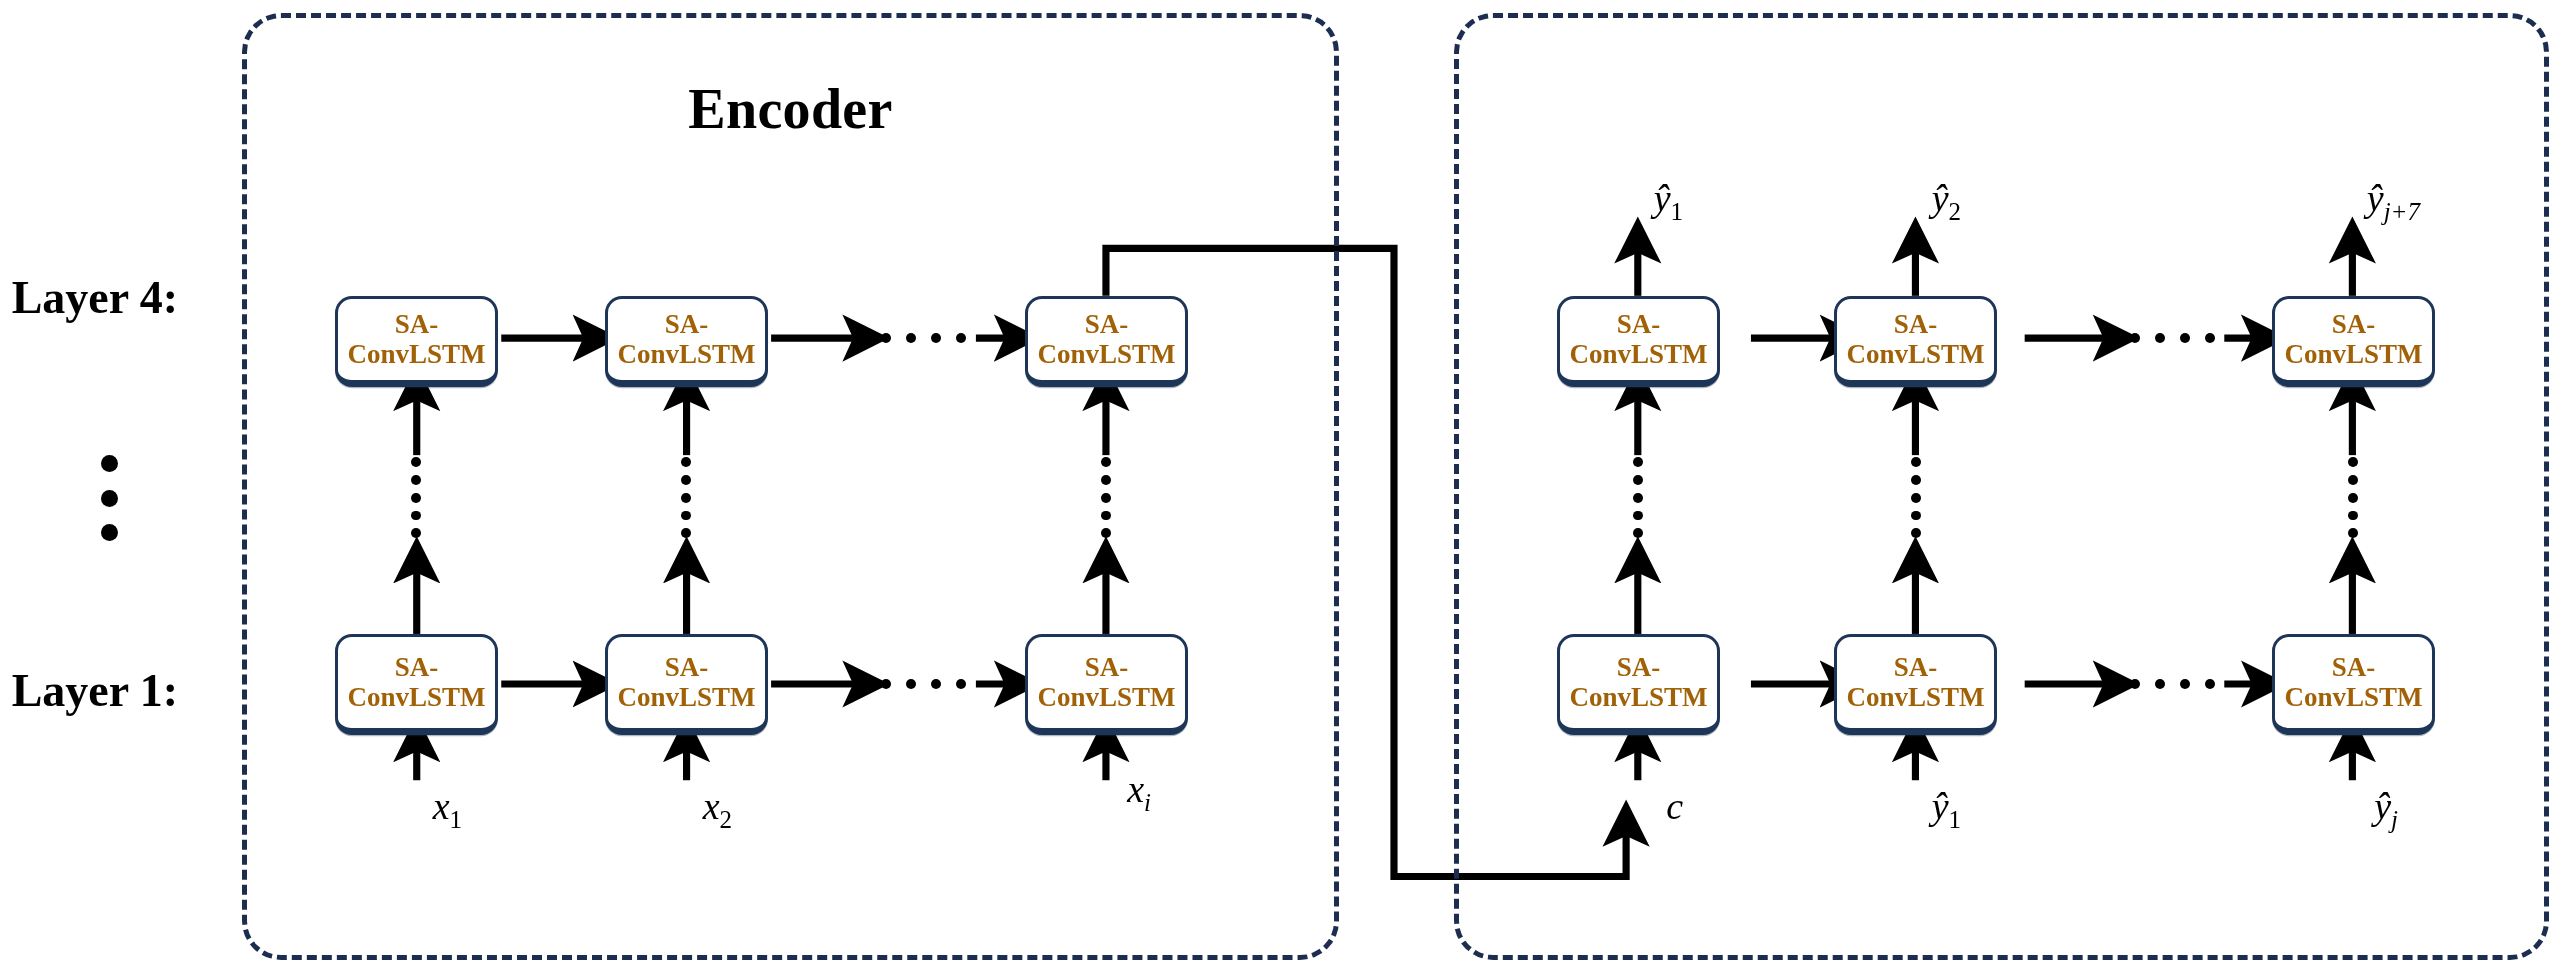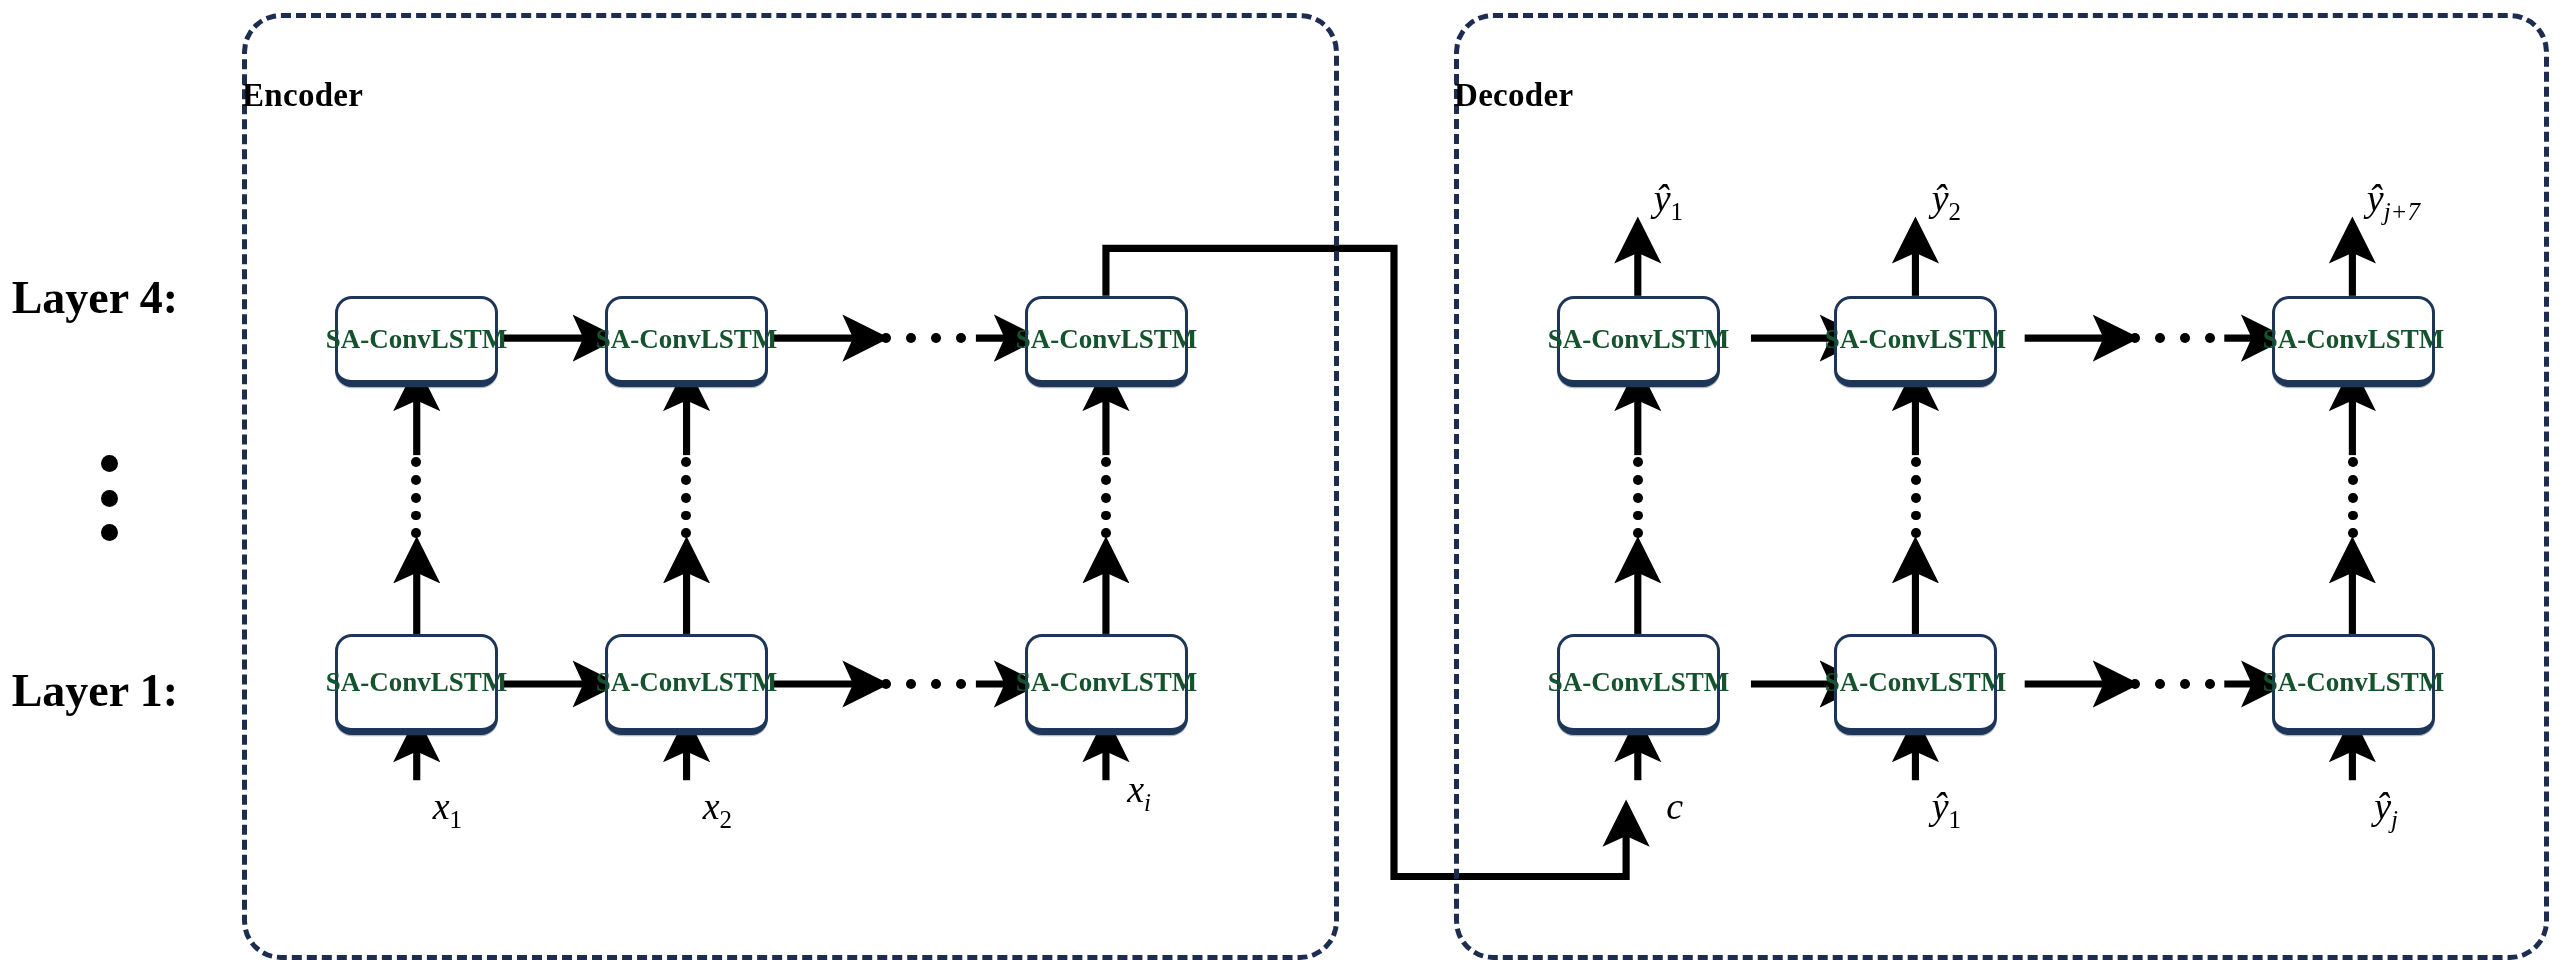--- a/index.html
+++ b/index.html
@@ -30,42 +30,42 @@
     border-radius: 39px;
     box-sizing: border-box;
     background: transparent;
   }
   #encoder-group { left: 242px;  top: 13px; width: 1097px; height: 947px; }
   #decoder-group { left: 1454px; top: 13px; width: 1095px; height: 947px; }
 
   .group-title {
     position: absolute;
     font-weight: bold;
-    font-size: 33px;
+    font-size: 56px;
     color: #000000;
     letter-spacing: 0.3px;
     white-space: nowrap;
-    text-align: left;
+    text-align: center;
   }
   #encoder-title { left: 242px;  top: 77px; width: 1097px; }
   #decoder-title { left: 1454px; top: 77px; width: 1095px; }
 
   
   .cell {
     position: absolute;
     box-sizing: border-box;
     border: 3.9px solid #1d3557;
     border-bottom-width: 7.8px;
     border-radius: 17px;
     background: #ffffff;
     display: flex;
-    flex-direction: row;
+    flex-direction: column;
     align-items: center;
     justify-content: center;
-    color: #14532d;
+    color: #a16207;
     font-weight: bold;
     font-size: 27px;
     line-height: 1.08;
     font-family: "Liberation Serif", "DejaVu Serif", serif;
     box-shadow: 0 1.3px 0 rgba(29,53,87,0.35);
   }
   .cell span { display: block; white-space: nowrap; }
 
   
   .layer-label {
@@ -195,21 +195,20 @@
       <line x1="3420" y1="1052" x2="3483" y2="1052"></line>
     </g>
 
     <path d="M 1700 455 L 1700 382 L 2143 382 L 2143 1348 L 2500 1348 L 2500 1265" stroke="#000000" stroke-width="11" fill="none" marker-end="url(#ah)"></path>
   </svg>
 
   <div class="group-box" id="encoder-group"></div>
   <div class="group-box" id="decoder-group"></div>
 
   <div class="group-title" id="encoder-title">Encoder</div>
-  <div class="group-title" id="decoder-title">Decoder</div>
 
   <div class="layer-label" id="layer-4-label">Layer 4:</div>
   <div class="layer-label" id="layer-1-label">Layer 1:</div>
 
   <div class="vdots vdots-big" style="left:101px; top:455px;">
     <i></i>
       <i></i>
       <i></i>
   </div>
 

